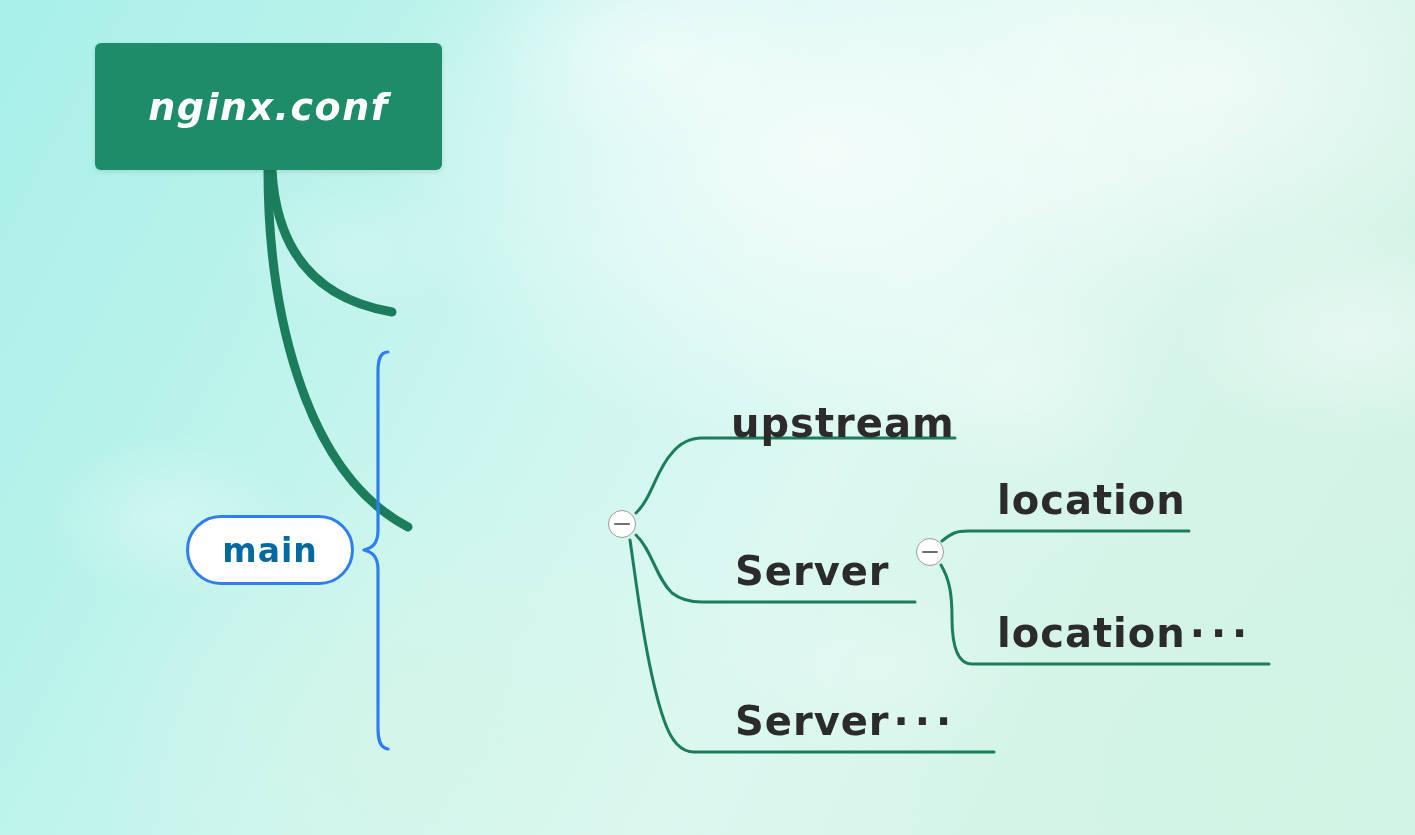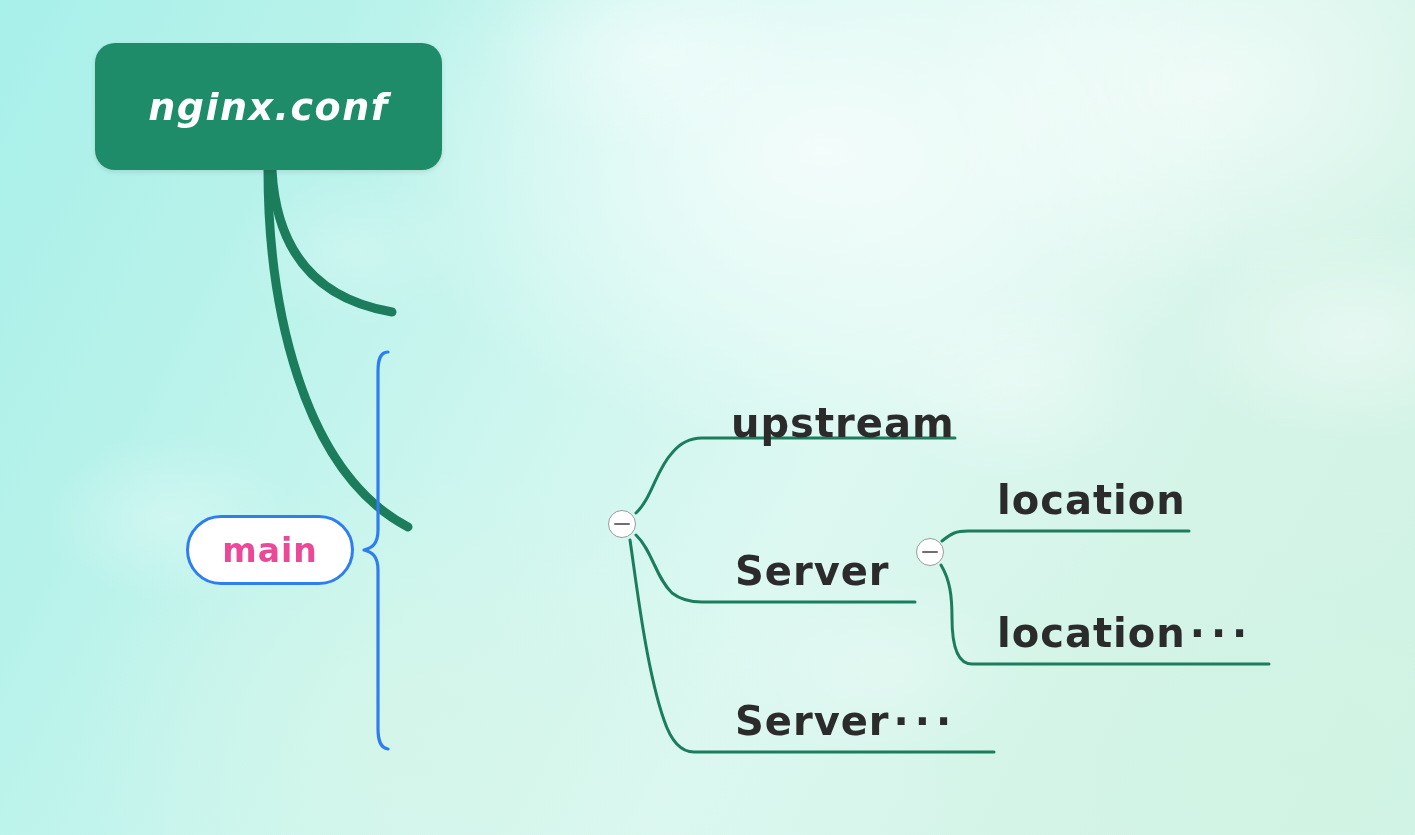--- a/index.html
+++ b/index.html
@@ -57,21 +57,21 @@
     display: flex;
     align-items: center;
     justify-content: center;
     white-space: nowrap;
   }
 
   
   .node-root {
     background: #1e8c68;
     color: #ffffff;
-    border-radius: 20px;
+    border-radius: 6px;
     font-family: "DejaVu Sans", sans-serif;
     font-weight: 700;
     font-style: italic;
     letter-spacing: 1.5px;
     font-size: 38px;
     box-shadow: 0 2px 5px rgba(0,0,0,0.10);
   }
 
   
   .node-card {
@@ -80,21 +80,21 @@
     border-radius: 14px;
     font-weight: 700;
     font-size: 40px;
     letter-spacing: 1px;
     box-shadow: 0 2px 5px rgba(0,0,0,0.08);
   }
 
   
   .node-pill {
     background: #ffffff;
-    color: #ec4899;
+    color: #0369a1;
     border: 3px solid #2f7ef0;
     border-radius: 40px;
     font-weight: 700;
     font-size: 33px;
     letter-spacing: 1px;
   }
 
   
   .node-text {
     color: #2b2b2b;

